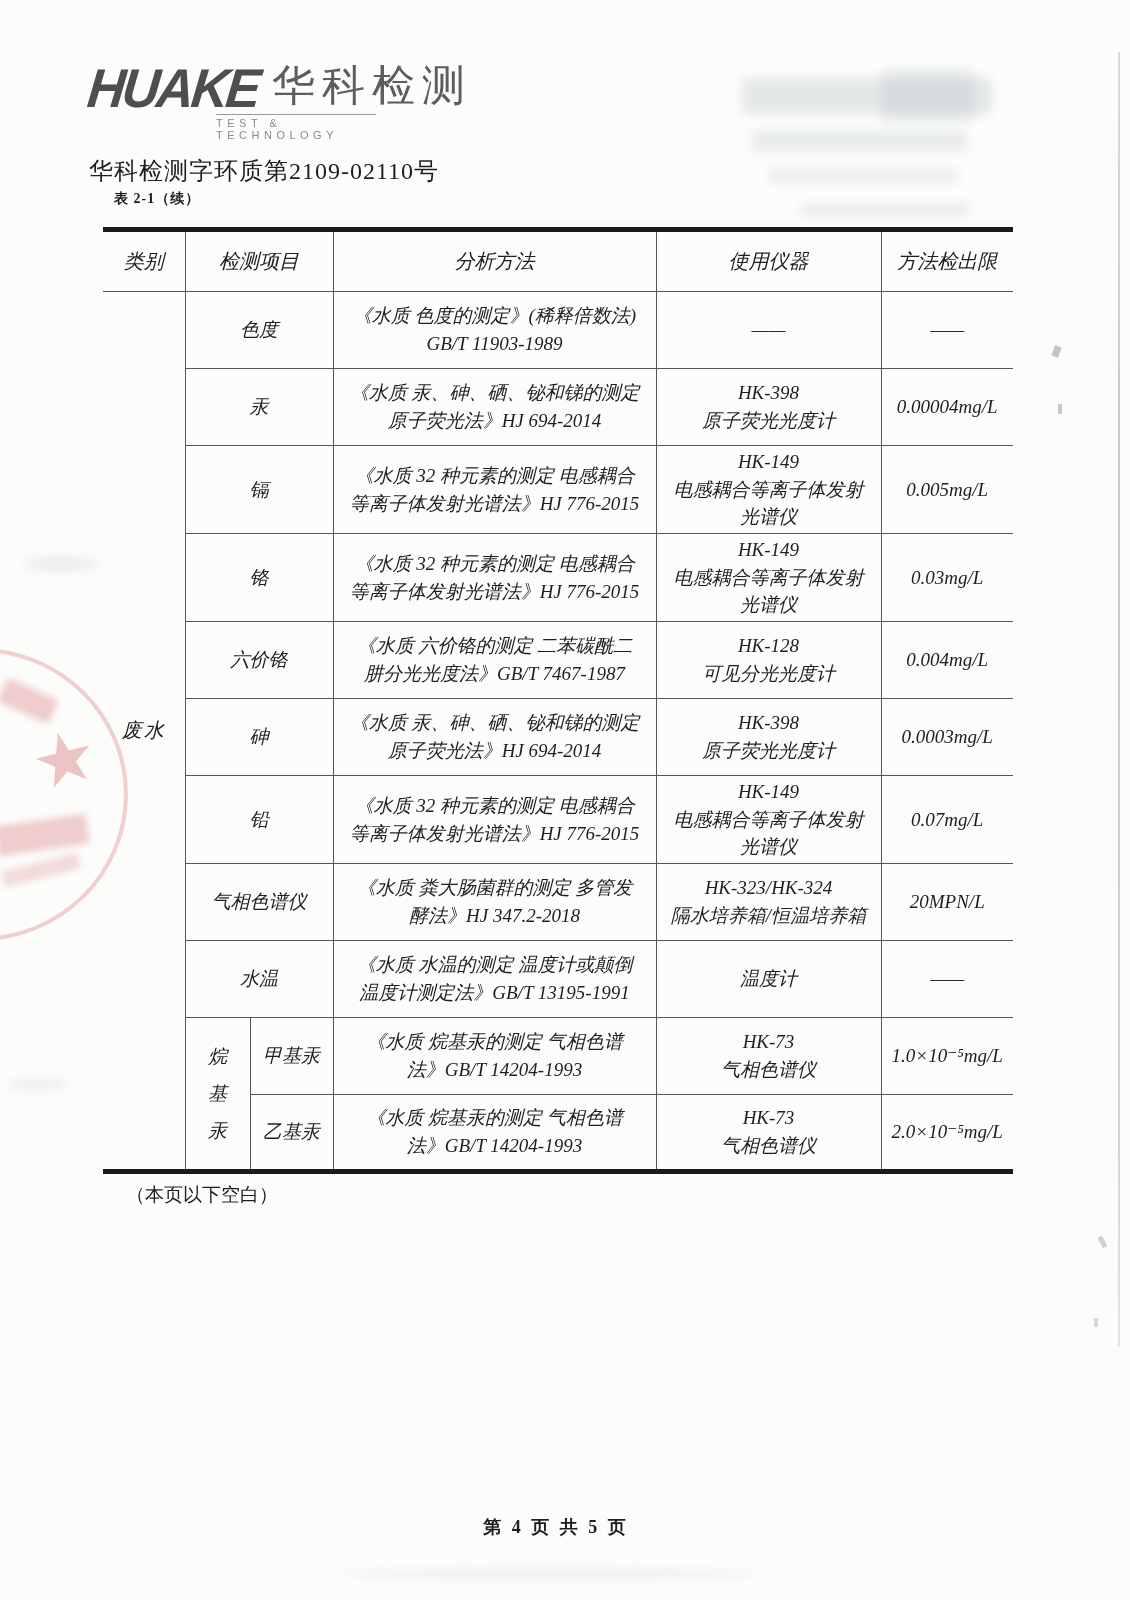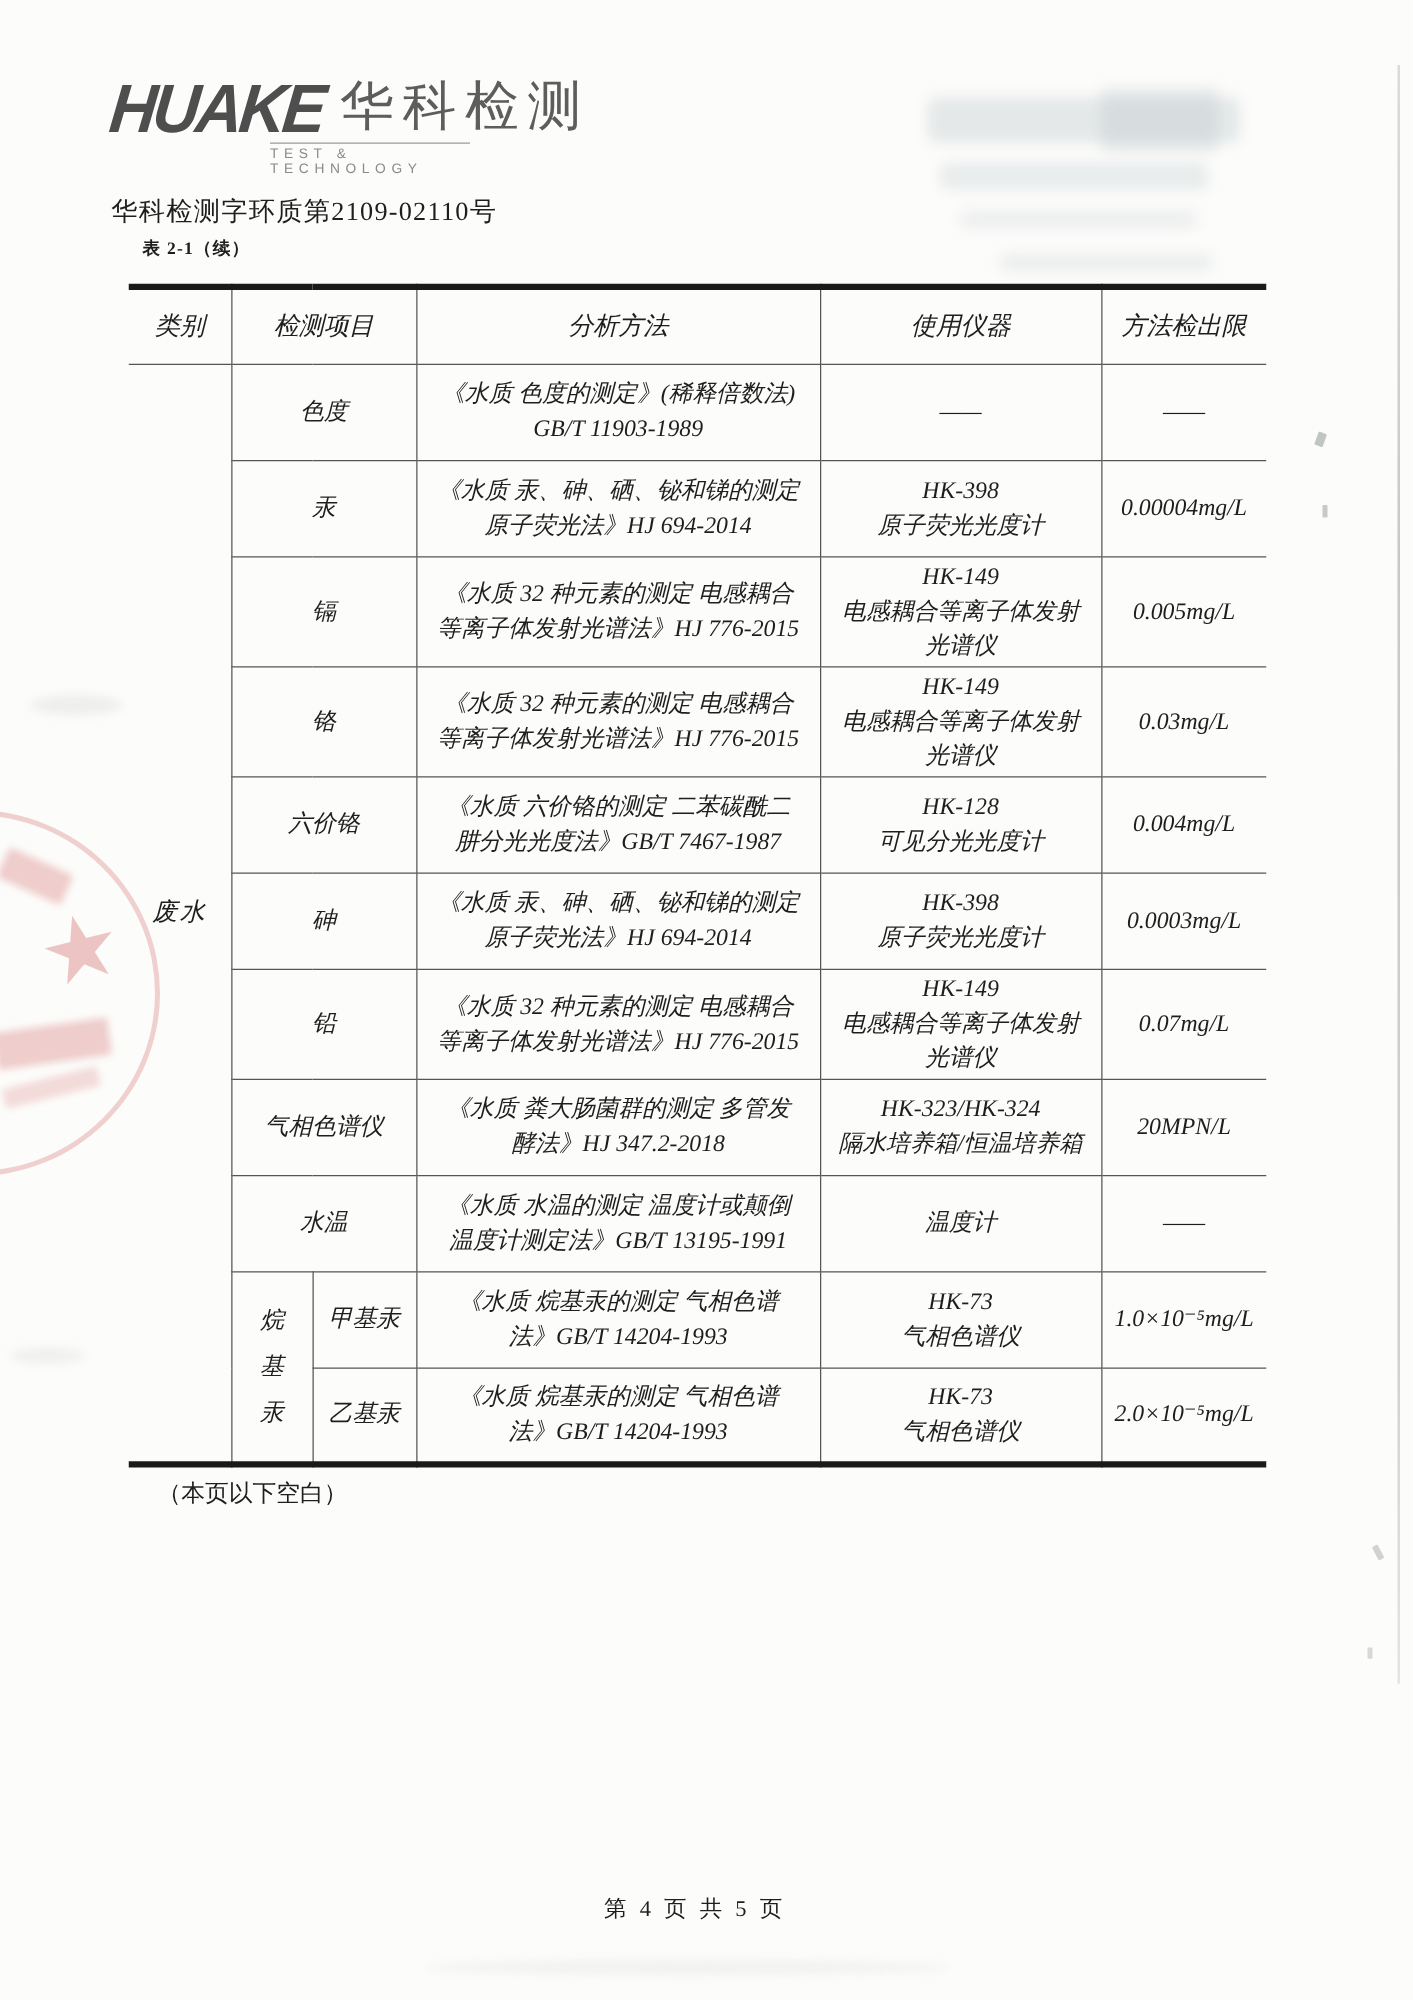--- a/index.html
+++ b/index.html
@@ -32,21 +32,21 @@
     font-family:"Liberation Sans","DejaVu Sans",sans-serif;
     font-size:11px;letter-spacing:4.5px;color:#8a8a8a;
     border-top:1px solid #9a9a9a;padding-top:2px;width:160px;
   }
   .brand-web{
     position:absolute;left:0;top:62px;
     font-family:"Liberation Sans","DejaVu Sans",sans-serif;
     font-weight:bold;font-size:27px;letter-spacing:6px;color:#555;
   }
   
-  #doc-number{position:absolute;left:89px;top:155px;font-size:21px;letter-spacing:1px;}
+  #doc-number{position:absolute;left:89px;top:155px;font-size:24px;letter-spacing:1px;}
   #table-title{position:absolute;left:114px;top:190px;font-size:14px;font-weight:bold;letter-spacing:1px;}
   
   #method-table{
     position:absolute;left:103px;top:227px;width:910px;
     border-collapse:collapse;table-layout:fixed;
     border-top:5px solid #1a1a1a;
     border-bottom:5px solid #1a1a1a;
     font-size:19px;
   }
   #method-table td,#method-table th{
@@ -61,21 +61,21 @@
   #method-table .no-left{border-left:none;}
   #method-table .no-right{border-right:none;}
   tr.hdr{height:62px;}
   tr.h2{height:77px;}
   tr.h3{height:88px;}
   th{font-size:20px;}
   .cat-cell{font-size:20px;letter-spacing:2px;}
   .vert-text{width:1.15em;margin:0 auto;word-break:break-all;line-height:1.95;letter-spacing:0;}
   
   #blank-note{position:absolute;left:126px;top:1182px;font-size:19px;}
-  #page-footer{position:absolute;left:0;top:1515px;width:1112px;text-align:center;font-size:18px;letter-spacing:3px;}
+  #page-footer{position:absolute;left:0;top:1515px;width:1112px;text-align:center;font-size:18px;letter-spacing:3px;font-weight:bold;}
   
   .artifact{position:absolute;pointer-events:none;}
   #edge-line{left:1118px;top:52px;width:2px;height:1295px;background:linear-gradient(#d8dcdc,#c4caca 30%,#cdd2d2 80%,#e2e5e5);}
   .ghost{background:#b9c4c9;filter:blur(5px);border-radius:6px;}
   .smudge{background:#9aa0a0;filter:blur(4px);border-radius:50%;}
   
   #seal{left:-170px;top:648px;width:290px;height:285px;
     border:4px solid rgba(205,95,95,.28);border-radius:50%;}
   #seal-star{left:32px;top:723px;font-size:72px;line-height:72px;color:rgba(214,120,118,.42);
     transform:rotate(-14deg);font-family:"DejaVu Sans",sans-serif;}

